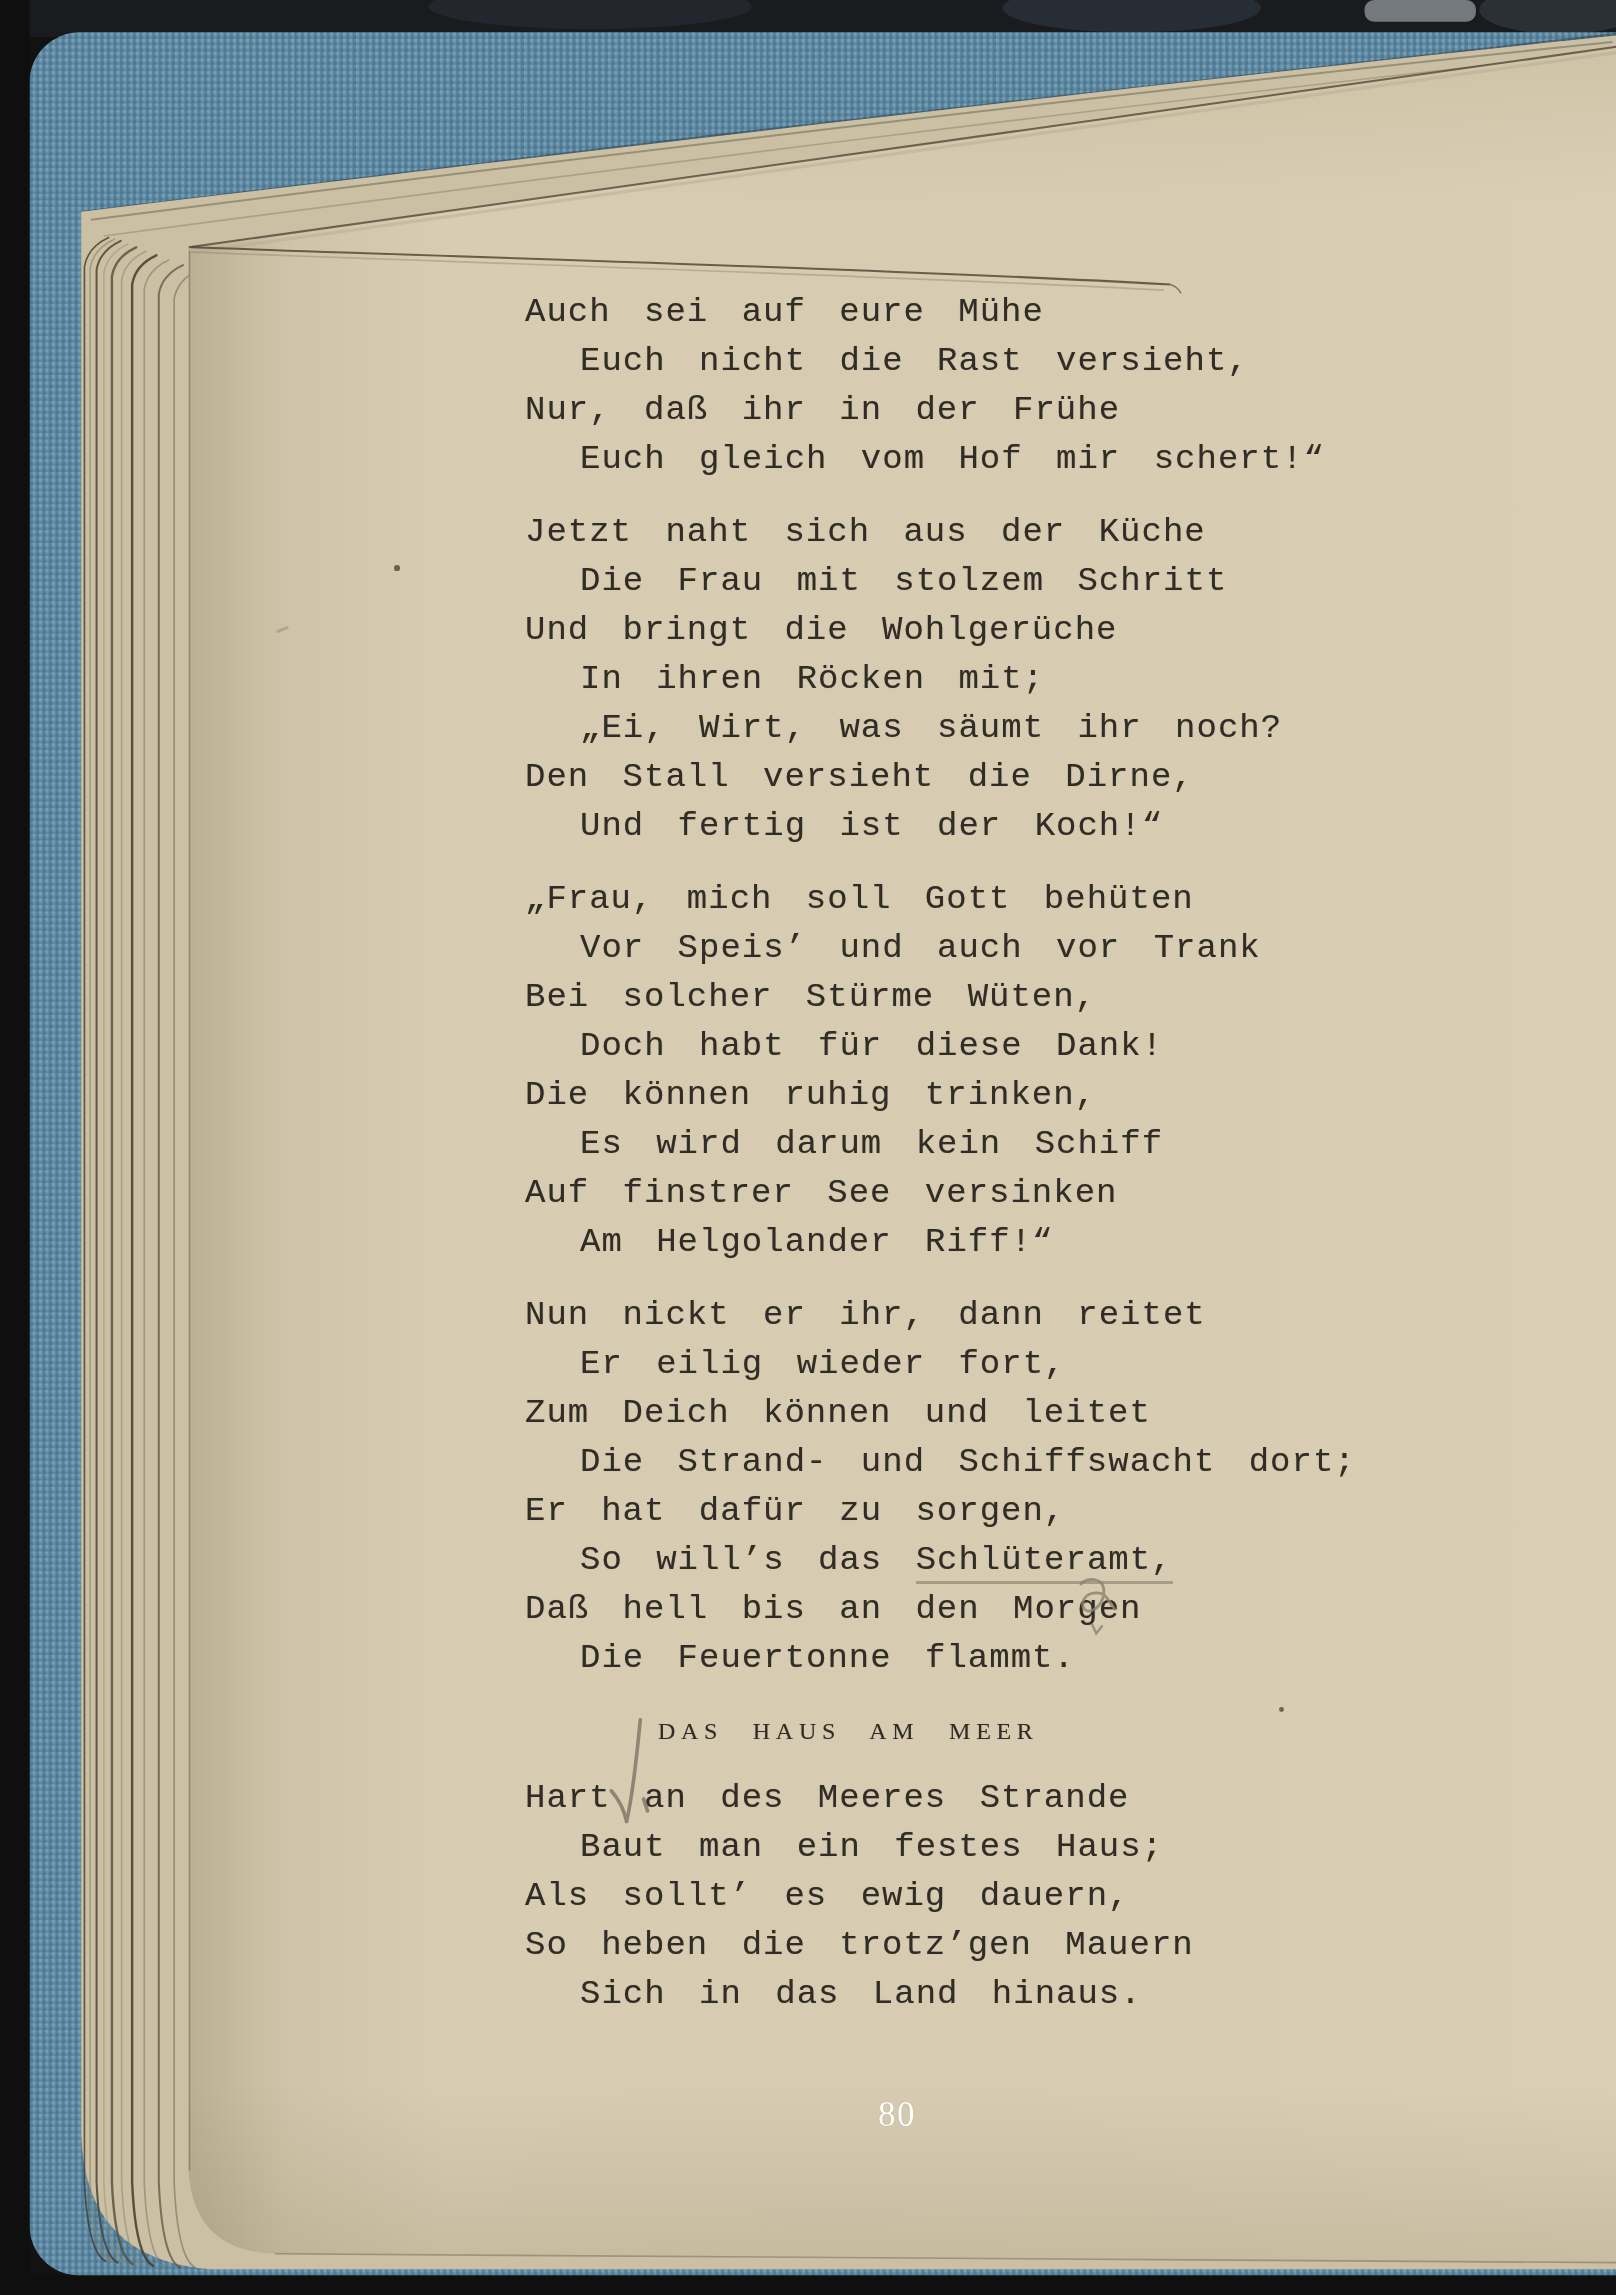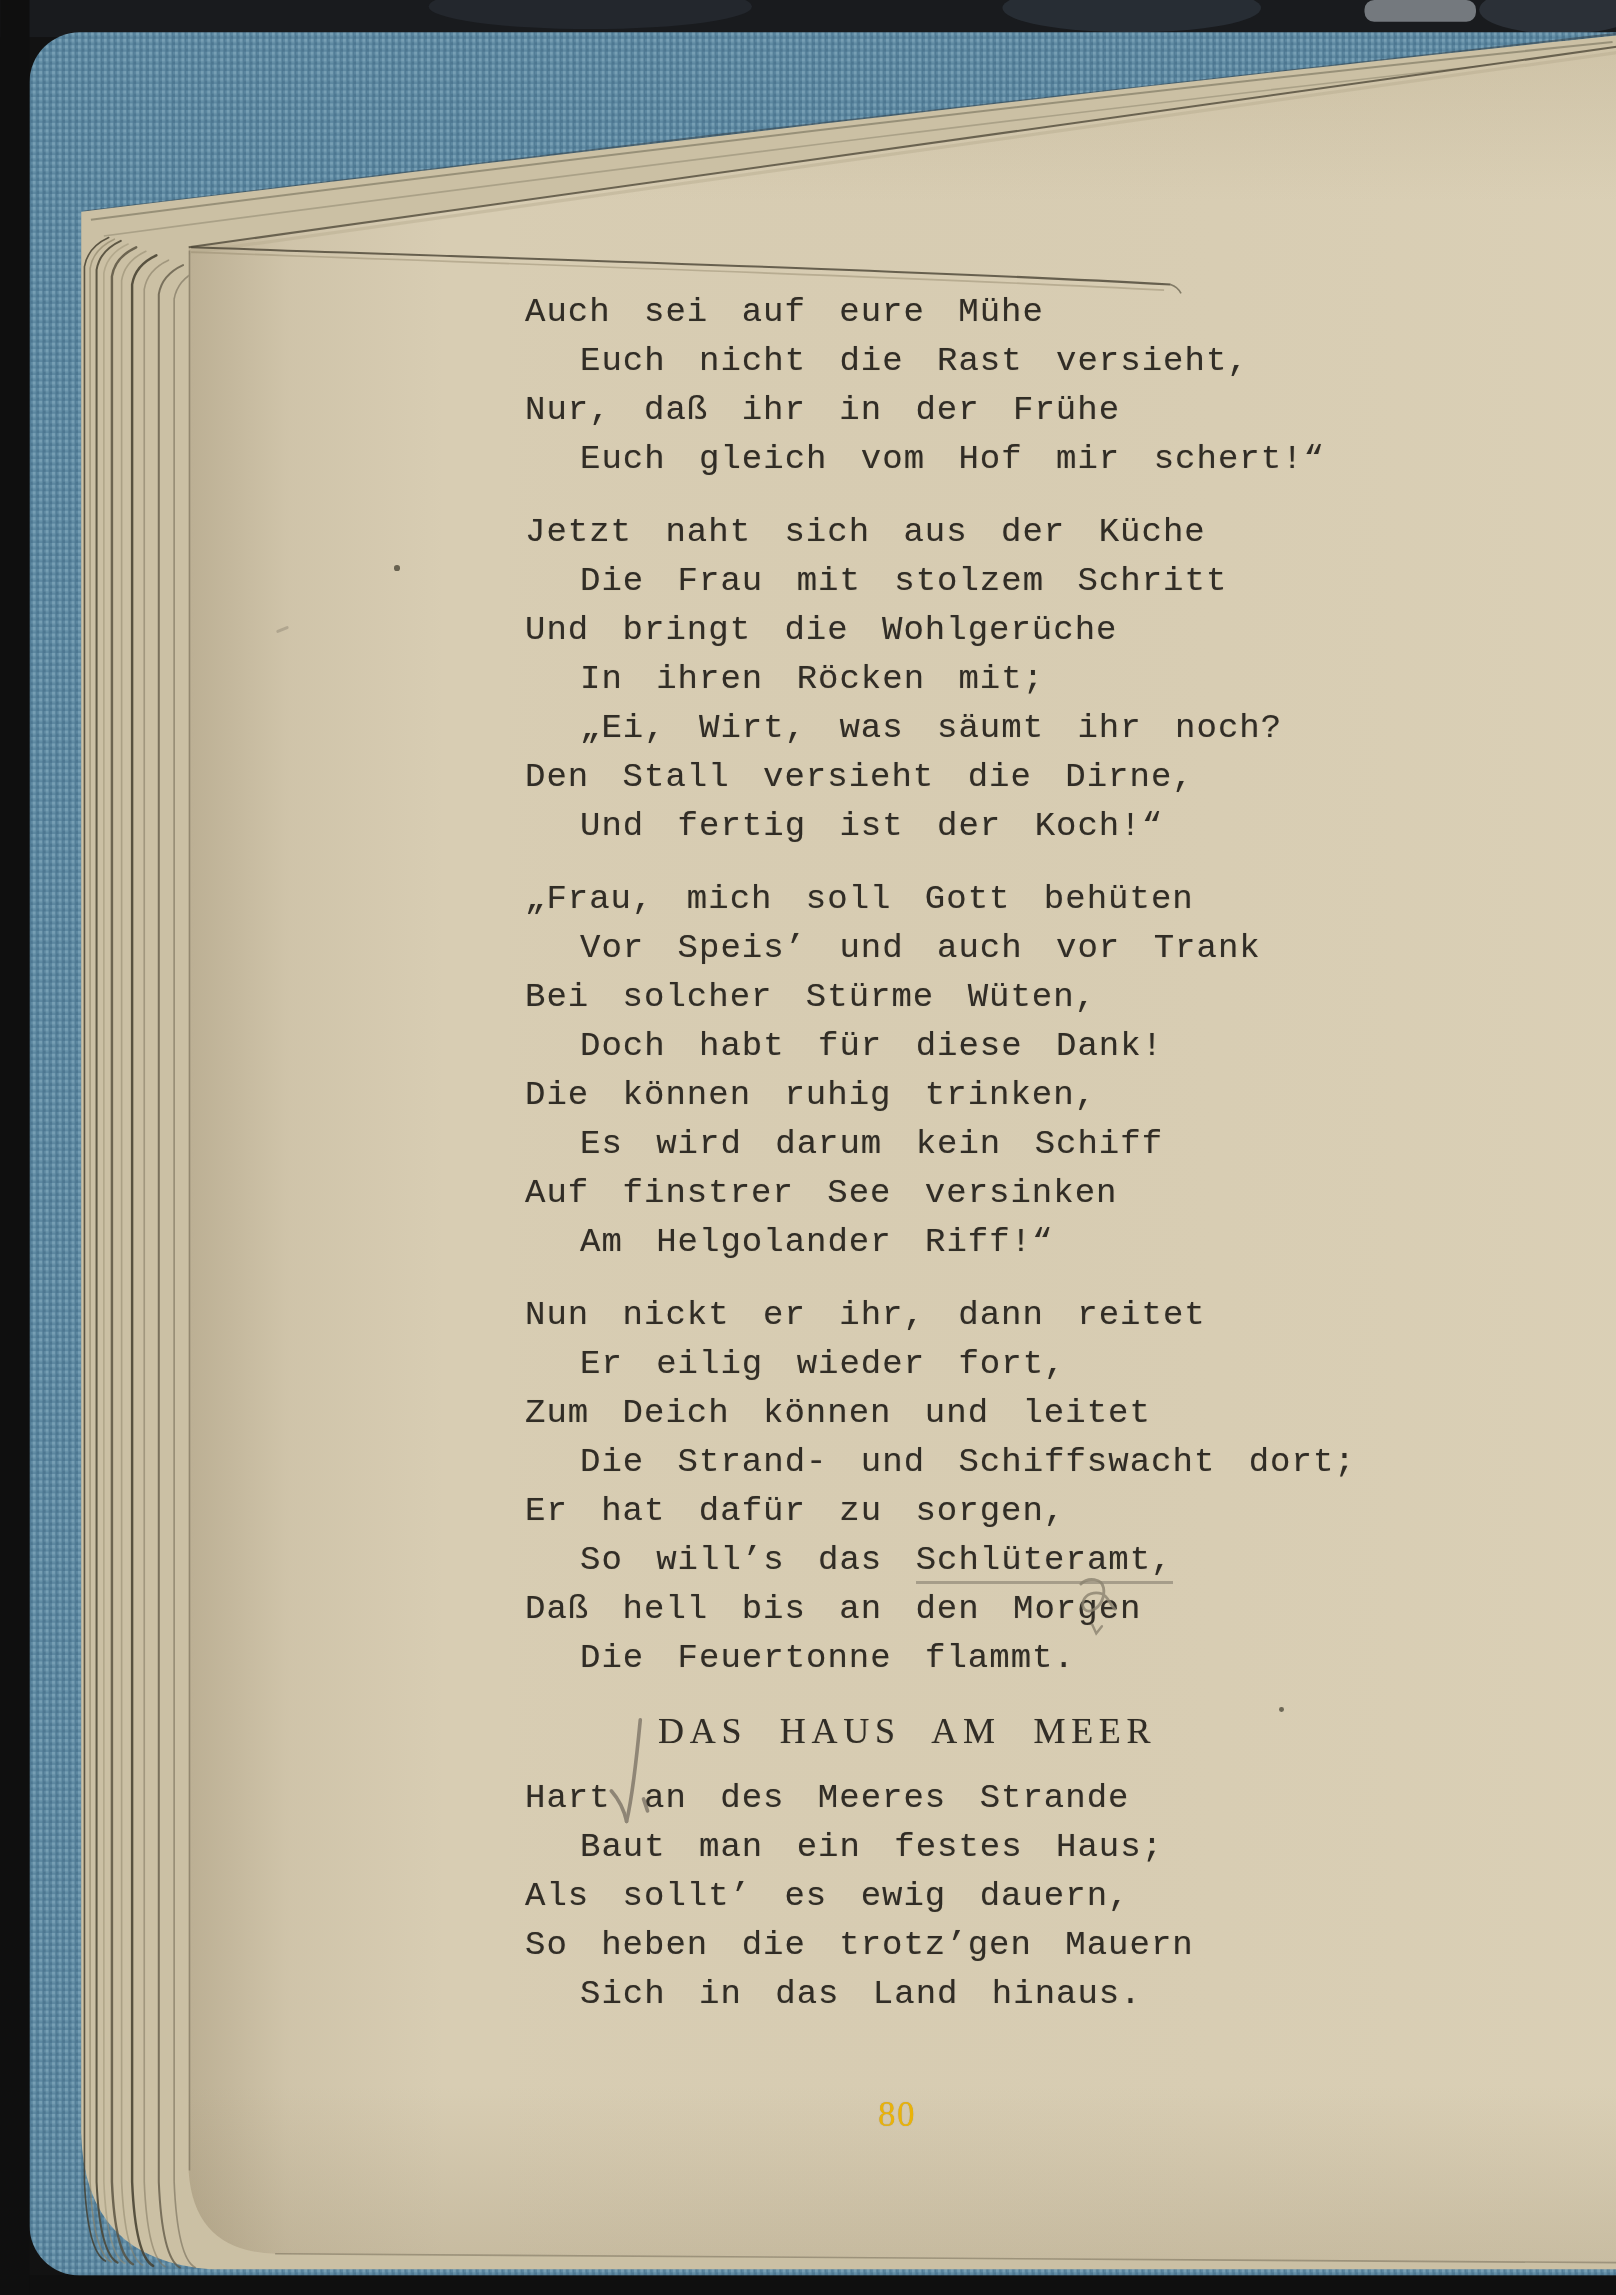--- a/index.html
+++ b/index.html
@@ -17,30 +17,30 @@
     text-shadow:0 0 0.8px rgba(49,45,38,.35);
   }
   .poem-line{
     font-size:34px;line-height:49px;letter-spacing:1px;word-spacing:12px;
     white-space:nowrap;
   }
   .poem-line.indented{padding-left:55px;}
   .stanza{margin-bottom:24px;font-family:Liberation Mono, monospace;}
   .section-heading{
     margin:0 0 18px 133px;
-    font-size:36px;line-height:49px;letter-spacing:5.7px;word-spacing:18px;
+    font-size:24px;line-height:49px;letter-spacing:5.7px;word-spacing:18px;
     white-space:nowrap;
   }
   .pencil-underline{
     border-bottom:3.2px solid rgba(126,118,103,.55);
     padding-bottom:2px;
   }
   .page-number{
     position:absolute;left:878px;top:2095px;
-    font-size:35px;letter-spacing:1.6px;color:#eab308;
+    font-size:35px;letter-spacing:1.6px;color:#ffffff;
     text-shadow:0 0 0.8px rgba(49,45,38,.35);
   }
 
   
   .pencil-mark{position:absolute;}
   .fleck{position:absolute;border-radius:50%;}
   .fleck-dash{position:absolute;border-radius:1.6px;}
 </style>
 </head>
 <body>

